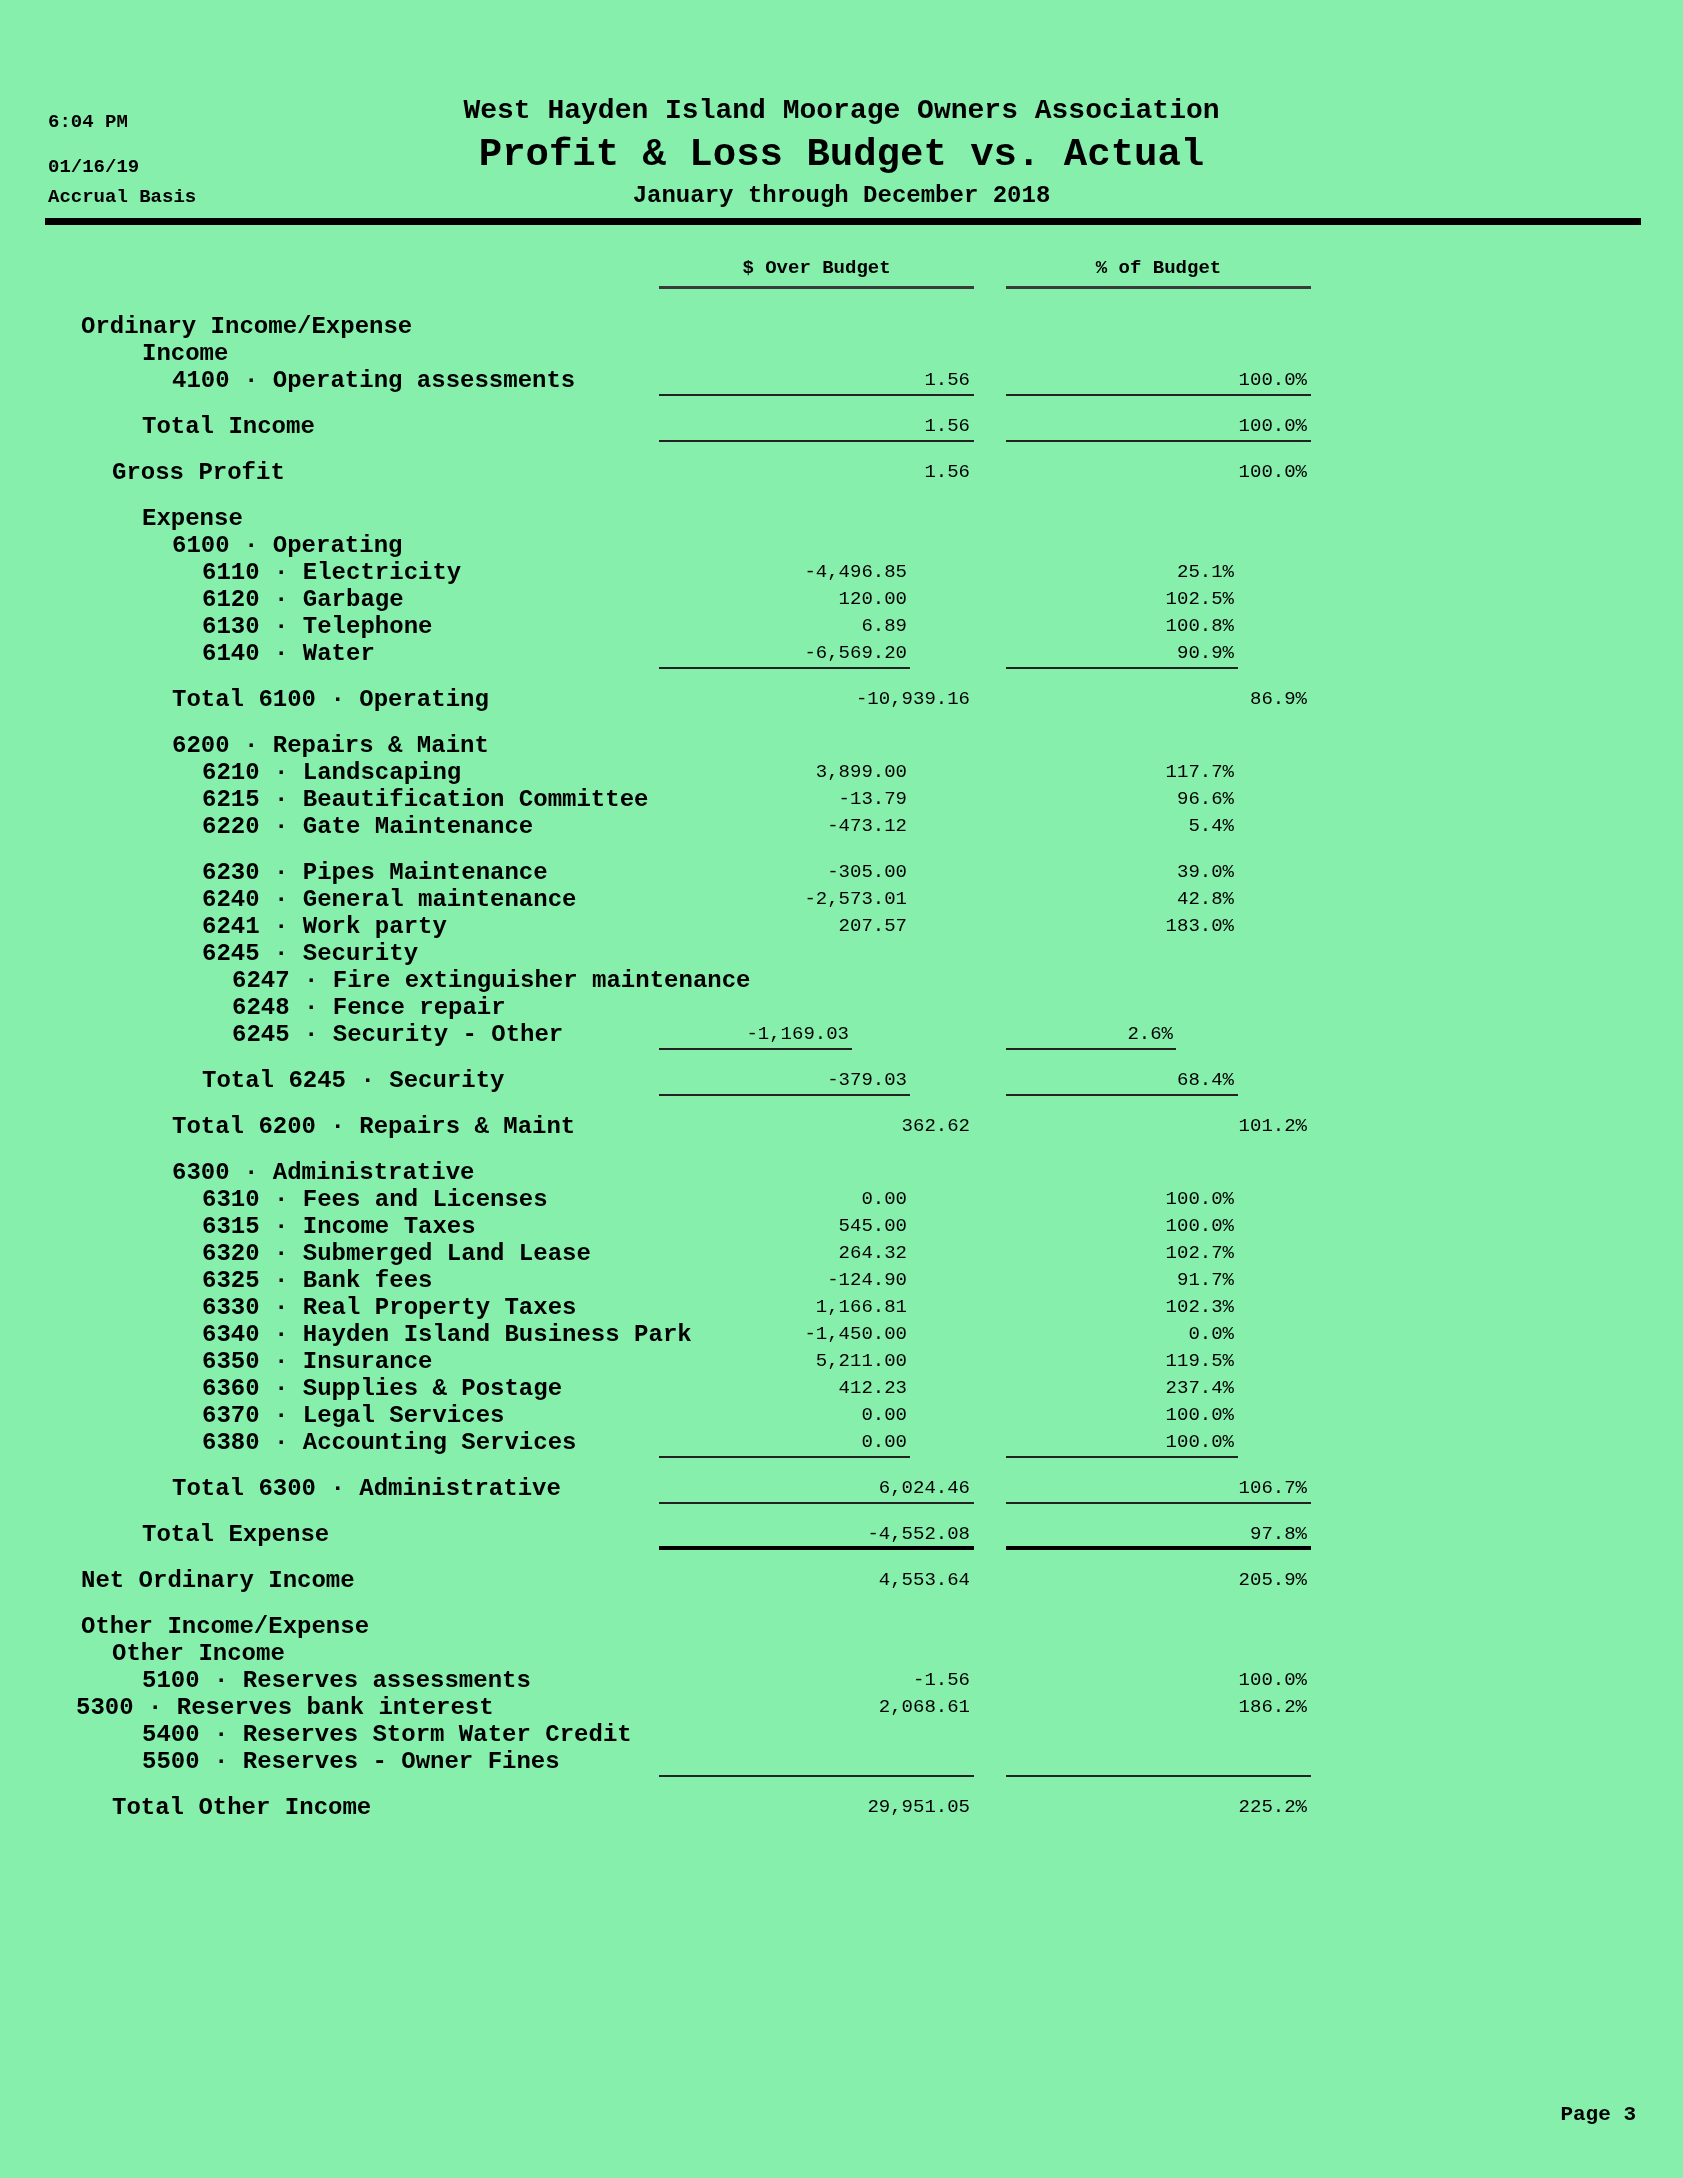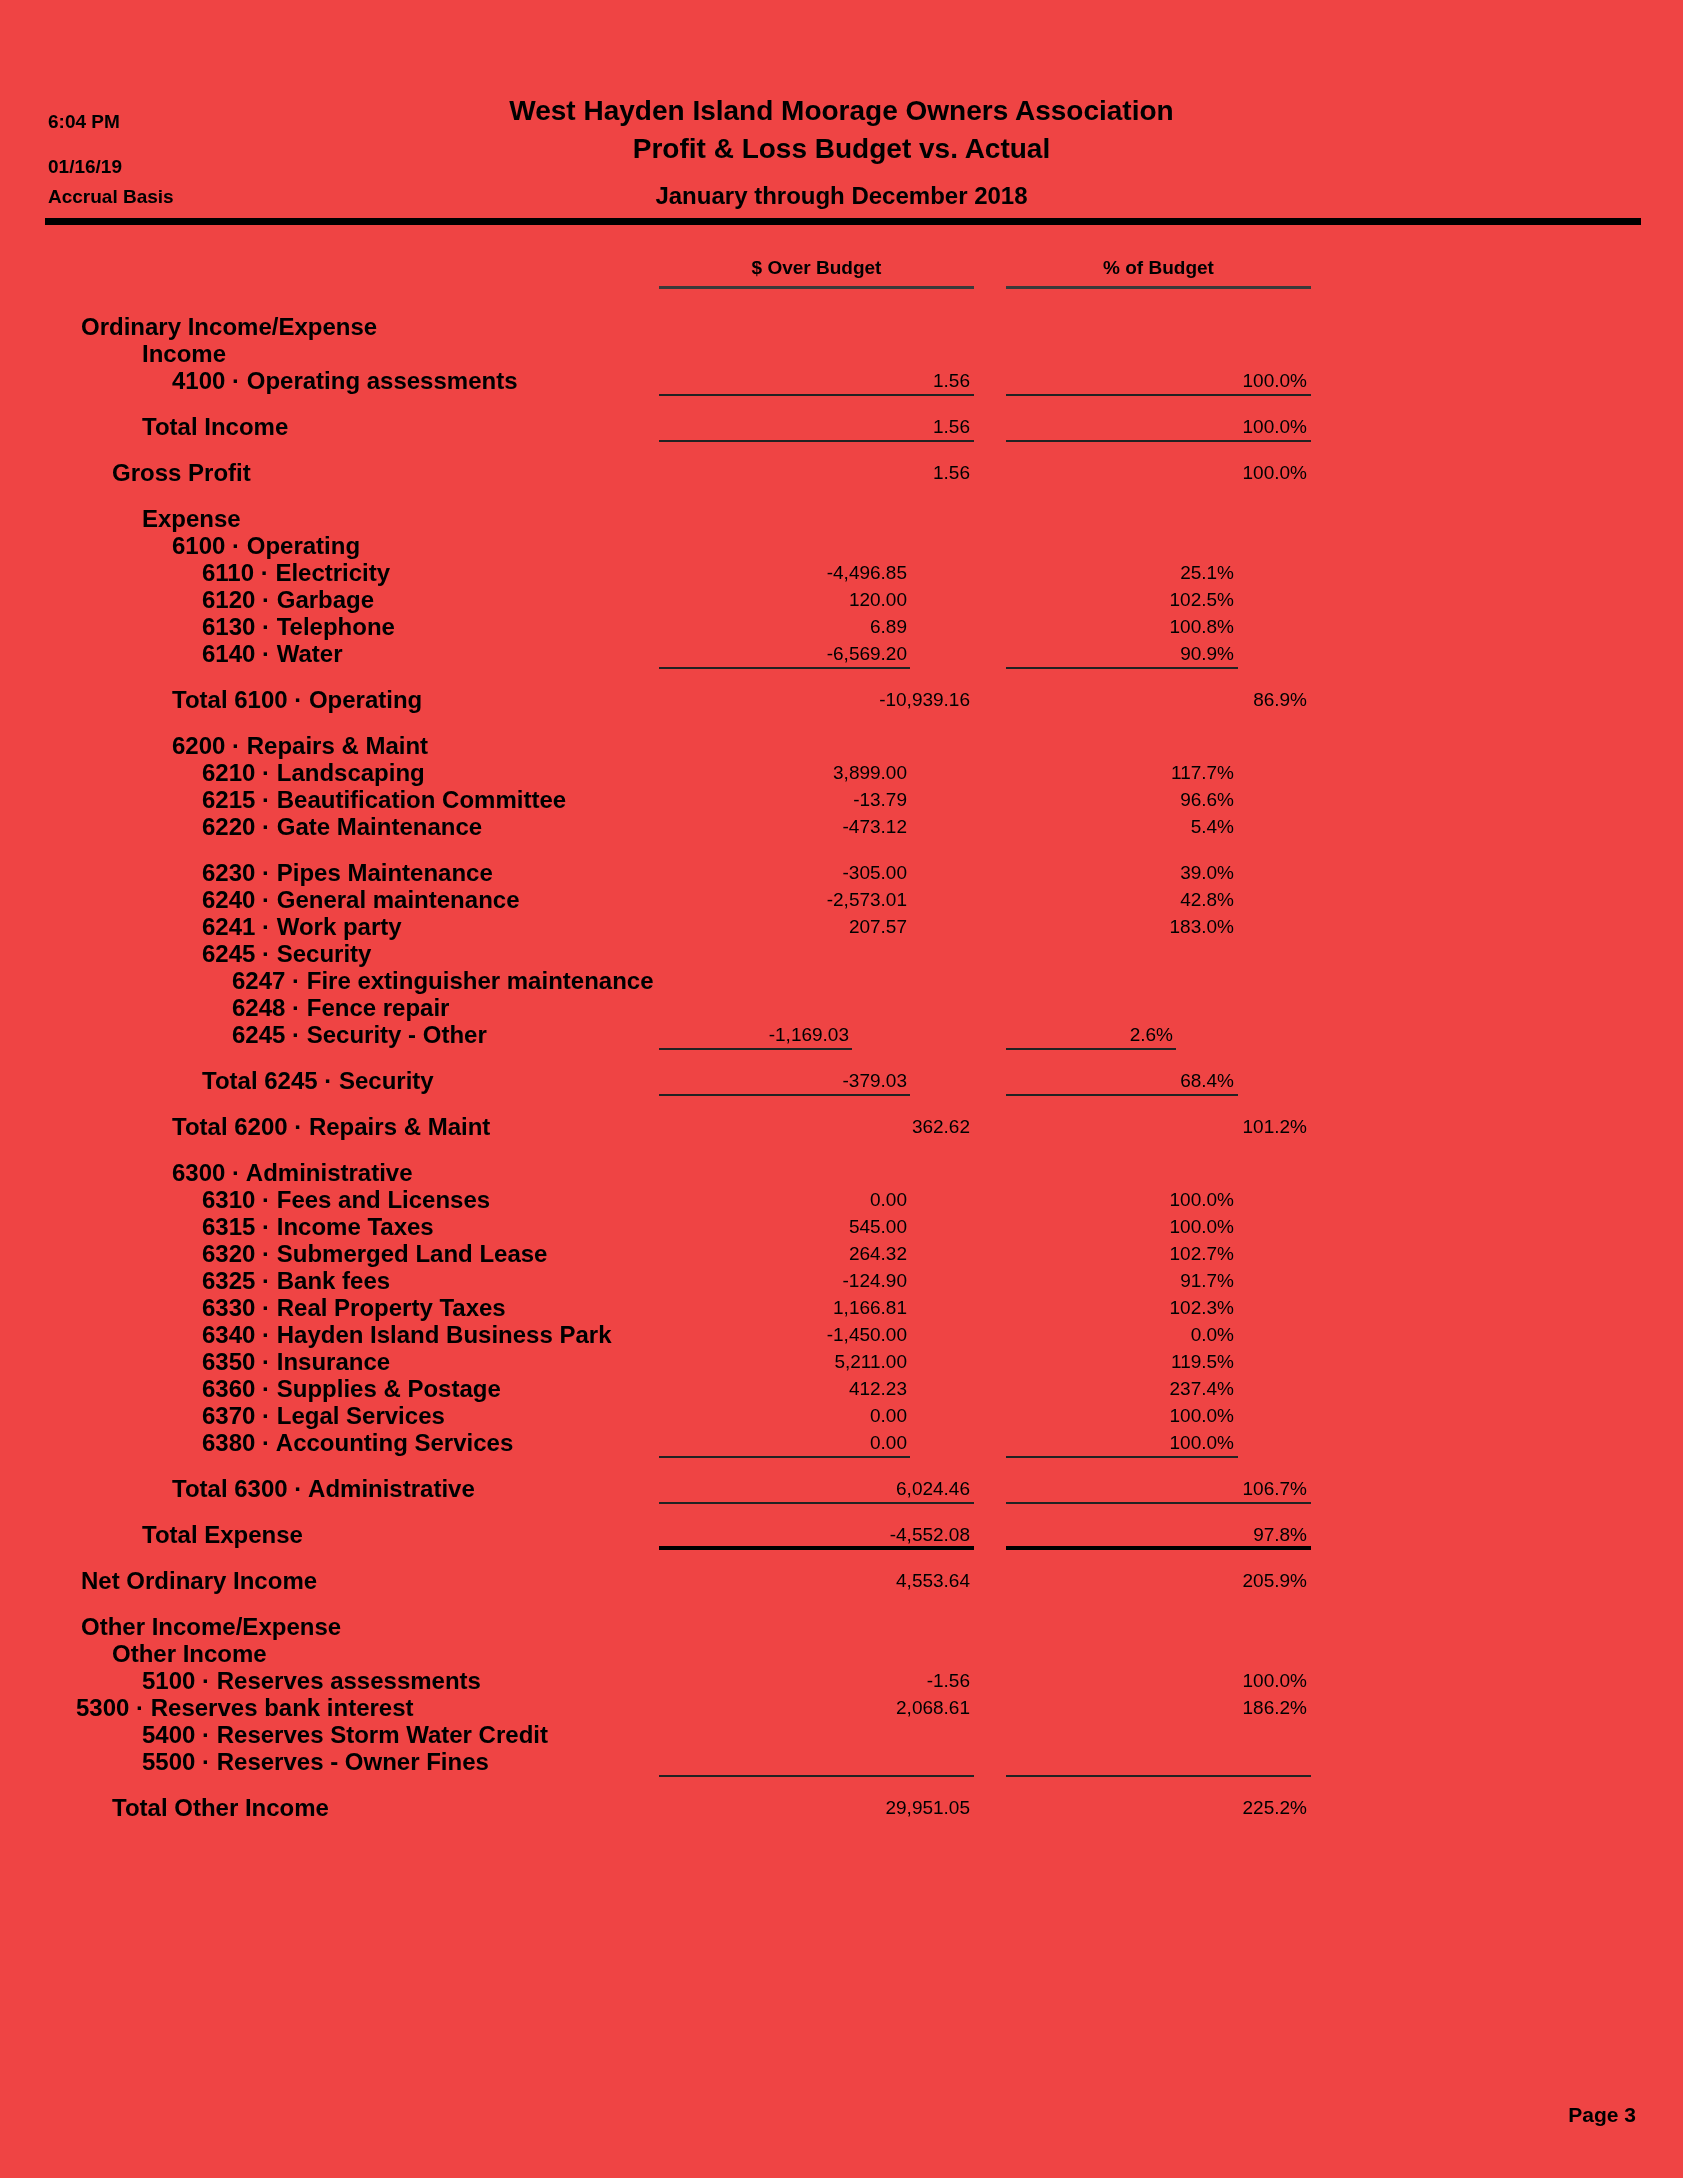--- a/index.html
+++ b/index.html
@@ -1,27 +1,27 @@
 <!DOCTYPE html>
 <html><head>
 <meta charset="utf-8">
 <style>
   html,body{margin:0;padding:0;background:#888;}
   .page{
-    position:relative;width:1683px;height:2178px;background:#ef4444;
-    font-family:Liberation Sans, sans-serif;color:#000;overflow:hidden;
+    position:relative;width:1683px;height:2178px;background:#86efac;
+    font-family:Liberation Mono, monospace;color:#000;overflow:hidden;
   }
   
   .meta{position:absolute;left:48px;font-size:19px;font-weight:bold;line-height:22px;}
   .meta.time{top:111px;}
   .meta.date{top:156px;}
   .meta.basis{top:186px;}
   .center-head{position:absolute;left:0;width:1683px;text-align:center;font-weight:bold;}
   .company{top:95px;font-size:28px;}
-  .report-title{top:133px;font-size:28px;}
+  .report-title{top:133px;font-size:39px;}
   .period{top:182px;font-size:24px;}
   .top-rule{position:absolute;left:45px;top:218px;width:1596px;height:7px;background:#000;}
   
   .colhead{position:absolute;top:257px;font-size:19px;font-weight:bold;text-align:center;}
   .colhead.c1{left:659px;width:315px;}
   .colhead.c2{left:1006px;width:305px;}
   .colhead-line{position:absolute;top:286px;height:3px;background:#3a3a3a;}
   .colhead-line.c1{left:659px;width:315px;}
   .colhead-line.c2{left:1006px;width:305px;}
   

